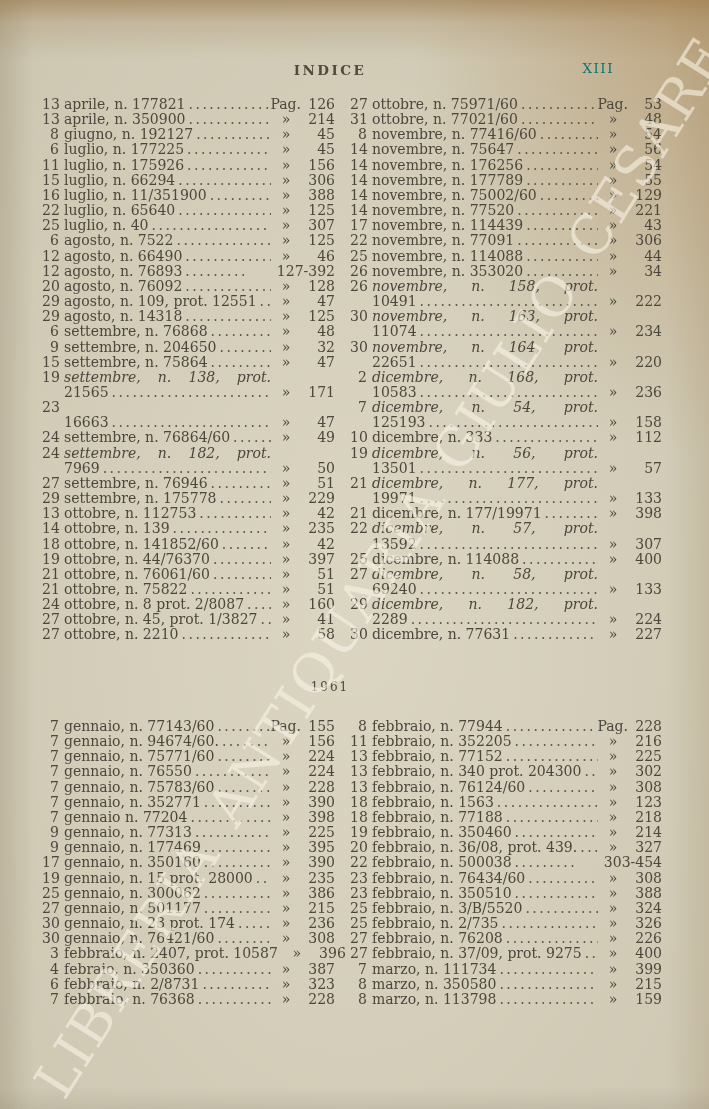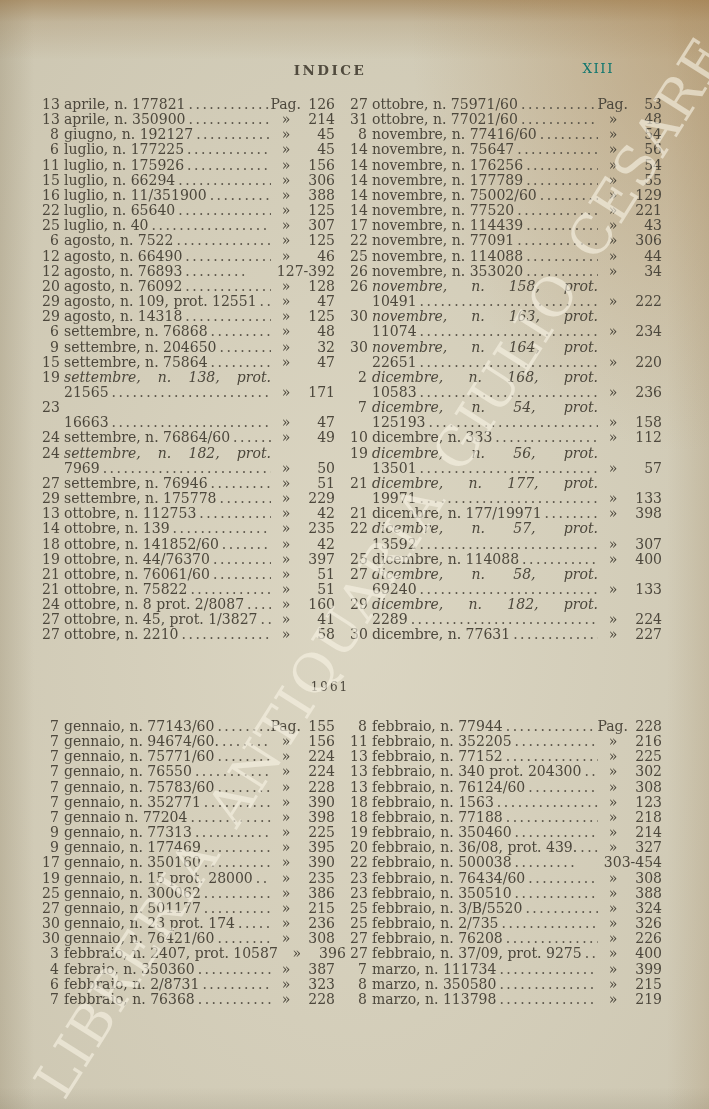--- a/index.html
+++ b/index.html
@@ -807,18 +807,18 @@
         <span class="label">marzo, n. 350580</span>
         <span class="leader"></span>
         <span class="marker">»</span>
         <span class="num">215</span>
       </div>
       <div class="row">
         <span class="day">8</span>
         <span class="label">marzo, n. 113798</span>
         <span class="leader"></span>
         <span class="marker">»</span>
-        <span class="num">219</span>
+        <span class="num">159</span>
       </div>
     </div>
 
   <div class="watermark">LIBRERIA ANTIQUARIA GIULIO CESARE - ROMA</div>
 </div>
 
 </body></html>

